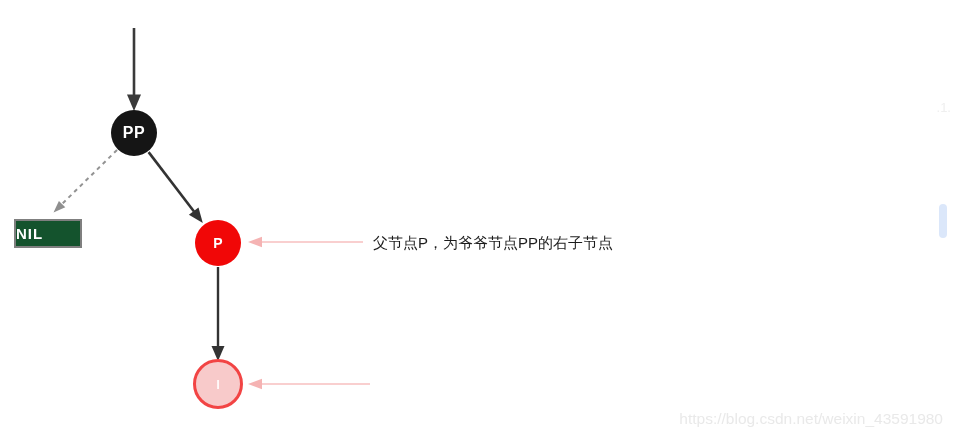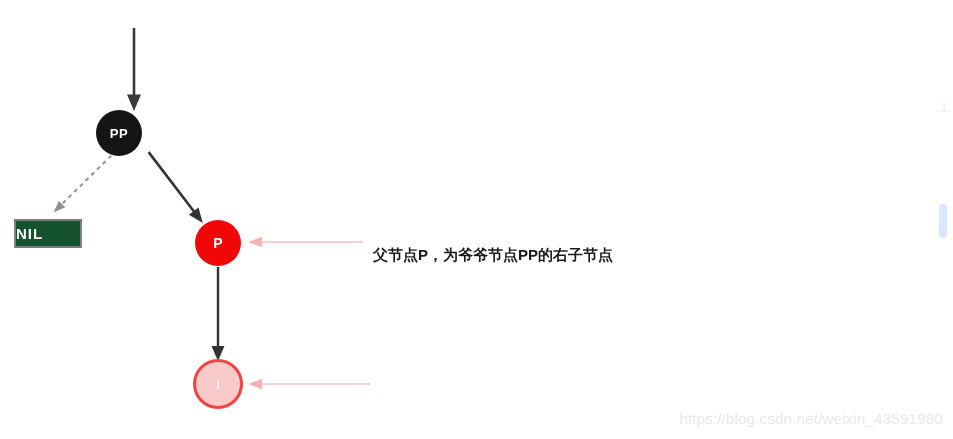--- a/index.html
+++ b/index.html
@@ -20,24 +20,24 @@
   .node {
     position: absolute;
     border-radius: 50%;
     display: flex;
     align-items: center;
     justify-content: center;
     font-weight: bold;
     color: #ffffff;
   }
   .node-pp {
-    left: 96px; top: 110px;
+    left: 111px; top: 110px;
     width: 46px; height: 46px;
     background: #151515;
-    font-size: 13px;
+    font-size: 16px;
     letter-spacing: 0.5px;
   }
   .node-p {
     left: 195px; top: 220px;
     width: 46px; height: 46px;
     background: #f10707;
     font-size: 14px;
   }
   .node-i {
     left: 193px; top: 359px;
@@ -57,25 +57,24 @@
     align-items: center;
     justify-content: flex-start;
     color: #ffffff;
     font-weight: bold;
     font-size: 15px;
     letter-spacing: 1px;
   }
   .note {
     position: absolute;
     color: #1c1c1c;
-    font-weight: bold;
+    font-weight: normal;
     font-size: 15px;
     line-height: 17px;
     white-space: nowrap;
-    margin-top: 12px;
   }
   .note-p { left: 373px; top: 234px; }
   .note-i { left: 392px; top: 376px; }
   .watermark {
     position: absolute;
     right: 10px; top: 410px;
     color: #e9e9e9;
     font-size: 15.5px;
     white-space: nowrap;
   }

